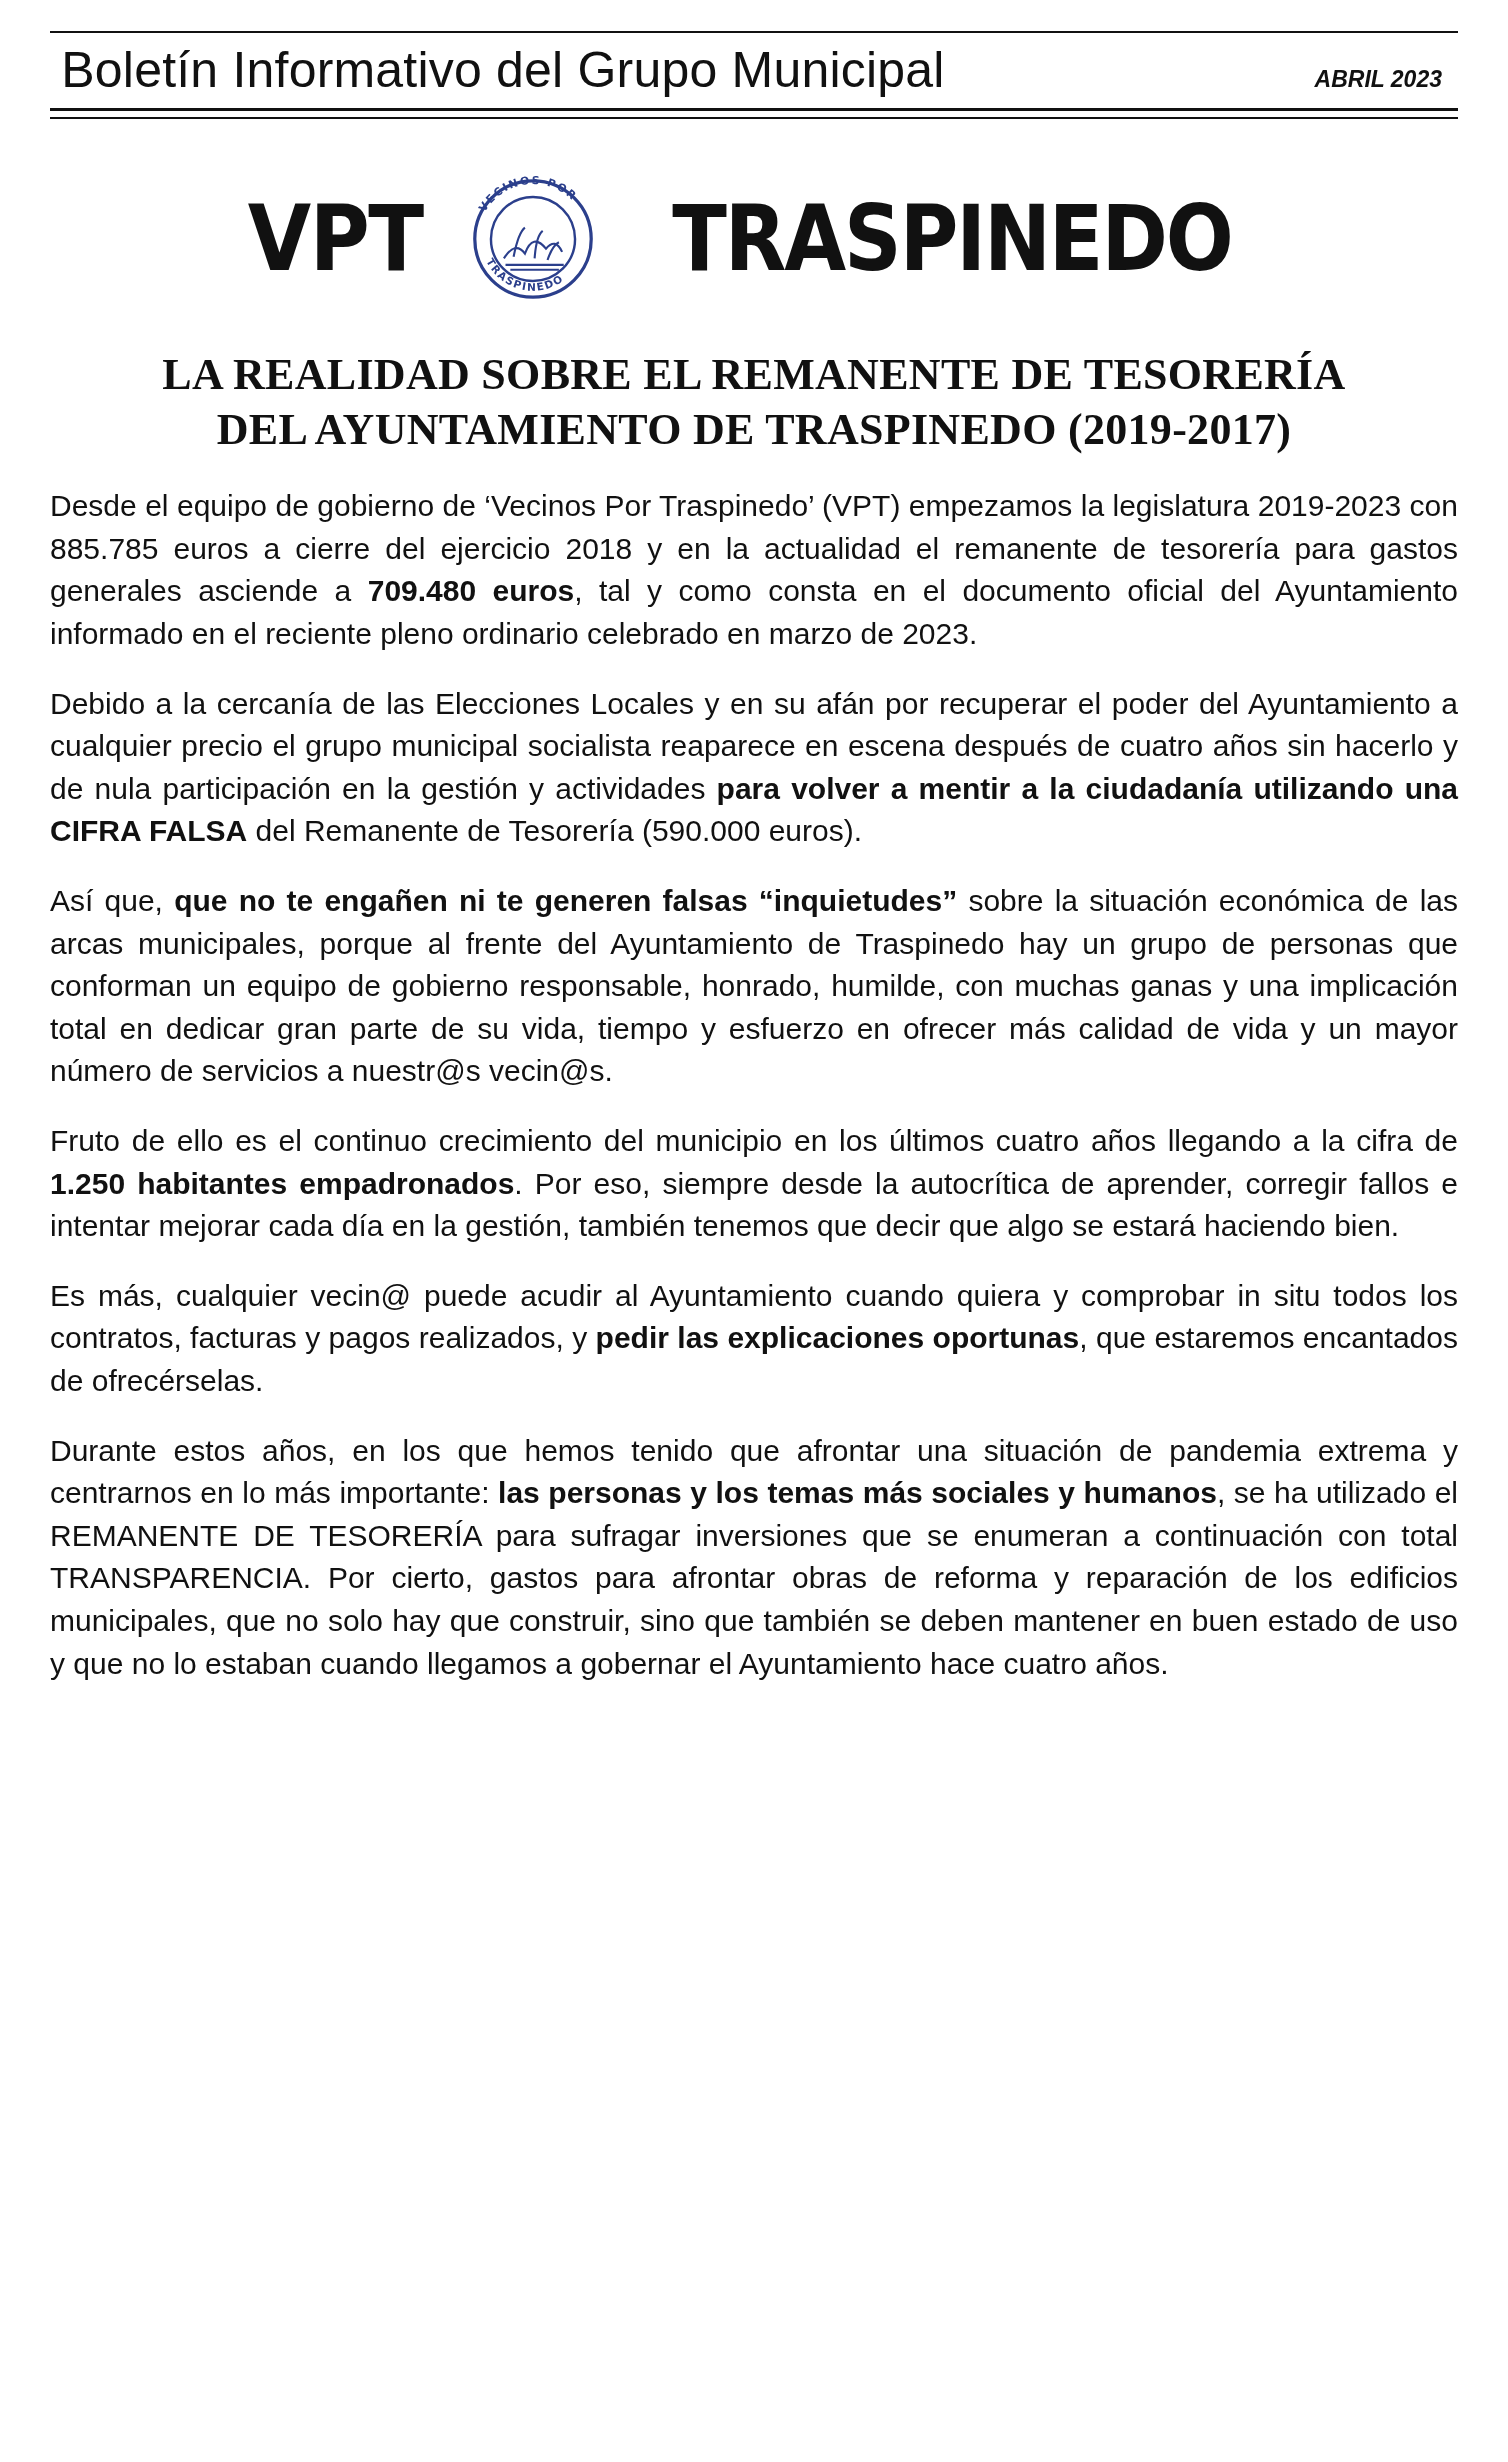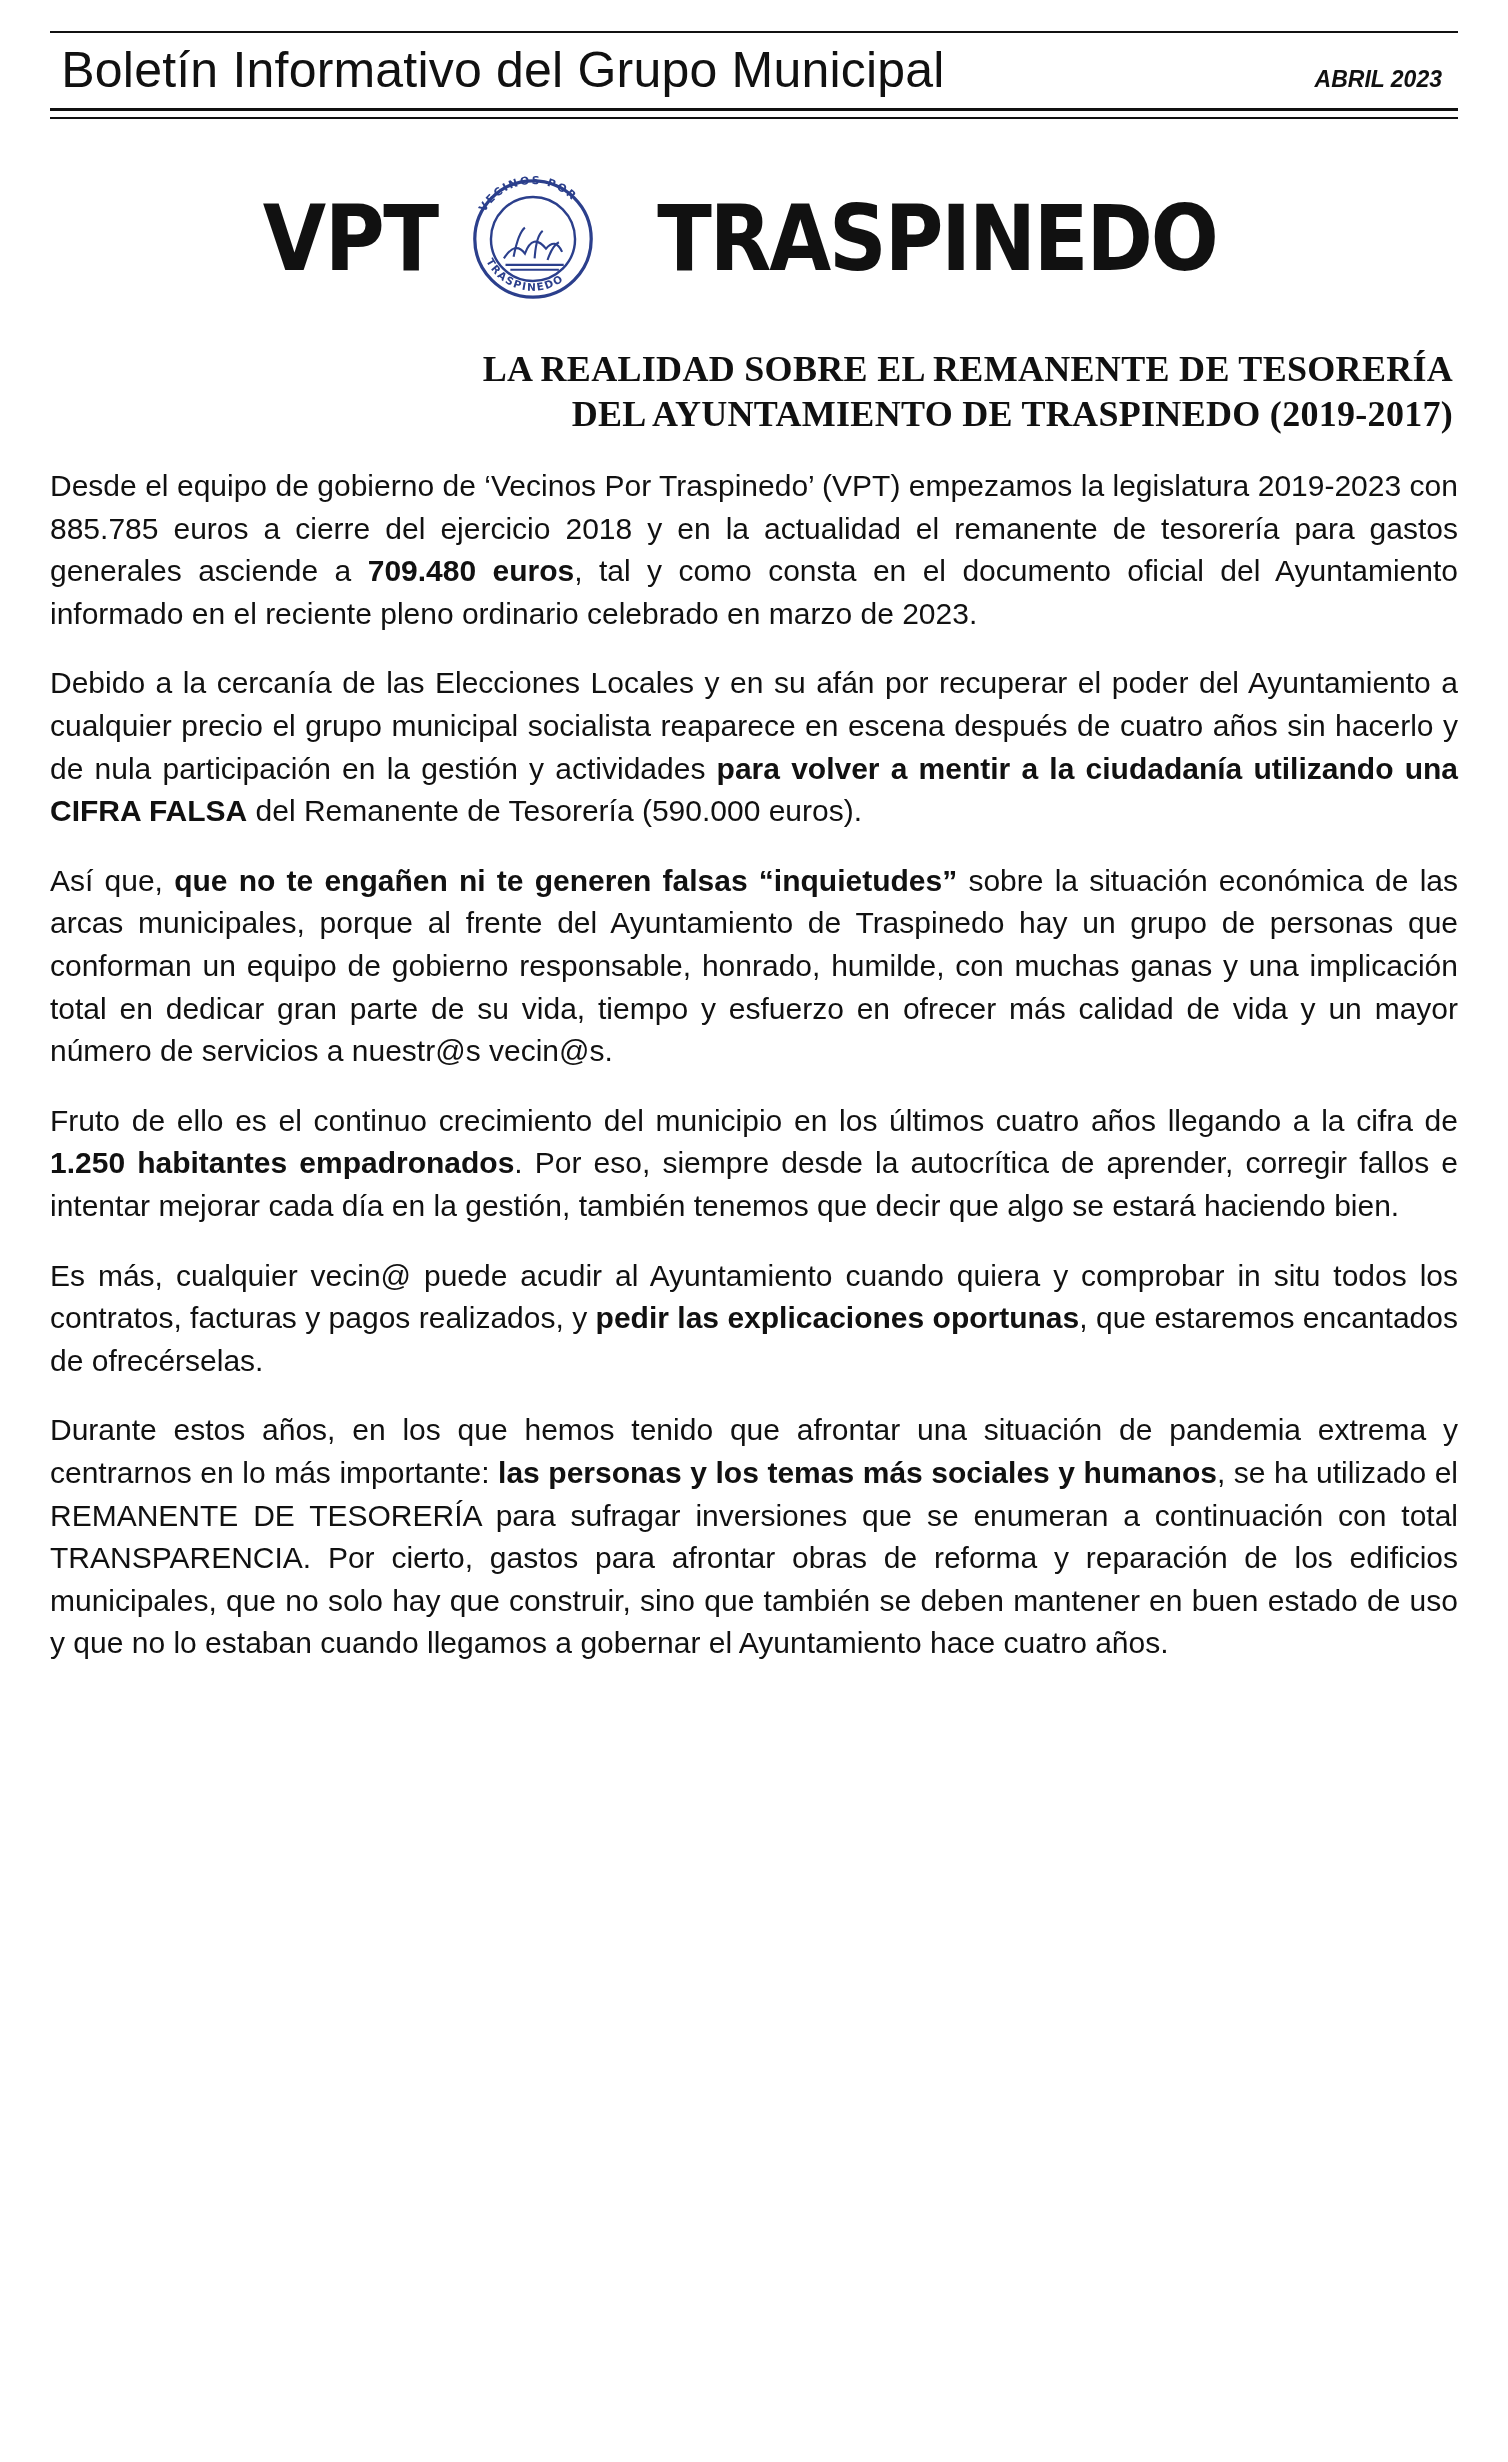--- a/index.html
+++ b/index.html
@@ -58,21 +58,21 @@
     color: #111;
     white-space: nowrap;
     padding-right: 8px;
   }
 
   
   .logoband {
     display: flex;
     align-items: center;
     justify-content: center;
-    gap: 10px;
+    gap: 25px;
     margin-top: 44px;
     margin-bottom: 32px;
   }
   .logo-vpt {
     font-family: "DejaVu Sans", sans-serif;
     font-weight: bold;
     font-size: 91px;
     letter-spacing: -1.6px;
     line-height: 1;
     color: #111;
@@ -92,24 +92,24 @@
     width: 152px;
     height: 152px;
     flex: 0 0 auto;
   }
   .seal svg { display: block; }
 
   
   .headline {
     font-family: "Liberation Serif", serif;
     font-weight: bold;
-    font-size: 36px;
+    font-size: 44px;
     line-height: 1.26;
     color: #111;
-    text-align: right;
+    text-align: center;
     margin: 21px 4.9px 27.5px 4.9px;
     letter-spacing: 0.3px;
   }
   .headline .ln { display: block; }
 
   
   .body-copy {
     font-size: 30px;
     line-height: 1.42;
     color: #111;

